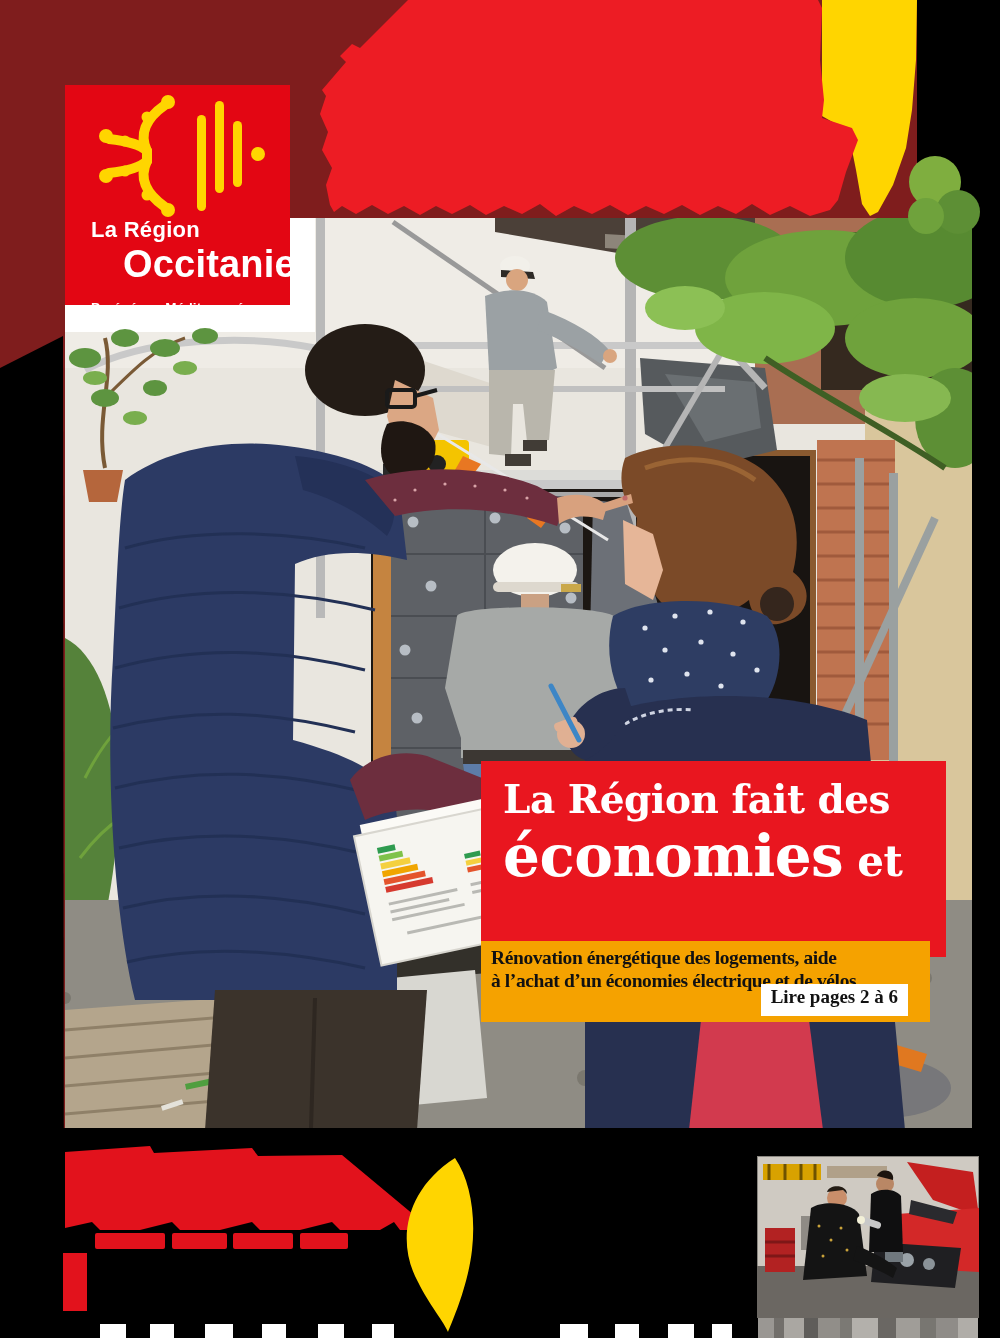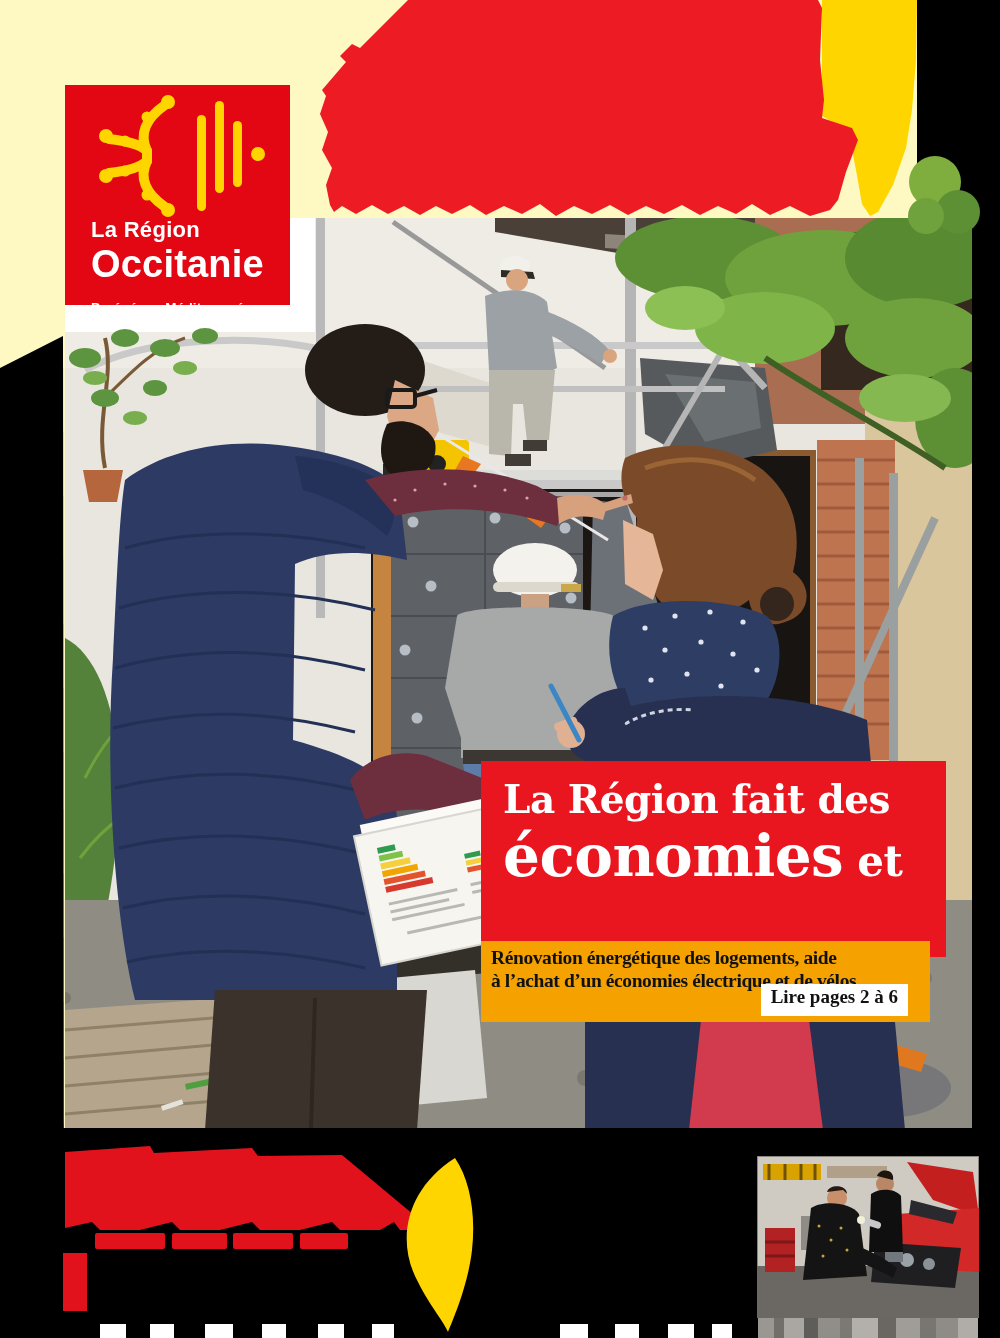--- a/index.html
+++ b/index.html
@@ -1,25 +1,25 @@
 <!DOCTYPE html>
 <html><head>
 <meta charset="utf-8">
 <style>
   html,body{margin:0;padding:0;background:#fff;}
-  .page{position:relative;width:1000px;height:1338px;background:#fef9c3;overflow:hidden;
+  .page{position:relative;width:1000px;height:1338px;background:#7f1d1d;overflow:hidden;
         font-family:"Liberation Sans",sans-serif;}
   .photo-main{position:absolute;left:65px;top:218px;width:910px;height:912px;z-index:1;}
   .bg-overlay{position:absolute;left:0;top:0;width:1000px;height:1338px;z-index:2;pointer-events:none;}
   .logo-box{position:absolute;left:65px;top:85px;width:225px;height:220px;background:#e30613;z-index:3;
             color:#fff;}
   .logo-cross{position:absolute;left:8px;top:6px;width:209px;height:128px;}
   .logo-text{position:absolute;left:26px;top:134px;line-height:1;}
   .logo-line1{font-size:22px;font-weight:600;letter-spacing:.3px;}
-  .logo-line2{font-size:38px;font-weight:700;margin-top:4px;letter-spacing:.2px;}
+  .logo-line2{font-size:38px;font-weight:700;margin-top:4px;letter-spacing:.2px;margin-left:32px;}
   .logo-line3{font-size:13.5px;font-weight:600;margin-top:18px;letter-spacing:.2px;}
   .headline-box{position:absolute;left:481px;top:761px;width:449px;height:180px;background:#e9161f;z-index:3;
                 color:#fff;font-family:"DejaVu Serif",serif;font-weight:bold;padding:8px;overflow:hidden;}
   .hl{padding-left:14px;letter-spacing:-0.5px;white-space:nowrap;}
   .hl1{font-size:39px;line-height:52px;margin-top:4px;}
   .hl2{font-size:58px;line-height:62px;}
   .hl2 .et{font-size:42px;}
   .hl3{font-size:43px;line-height:54px;}
   .subhead-box{position:absolute;left:481px;top:941px;width:449px;height:81px;background:#f5a200;z-index:3;
                color:#111;font-family:"Liberation Serif",serif;font-weight:bold;overflow:hidden;}

